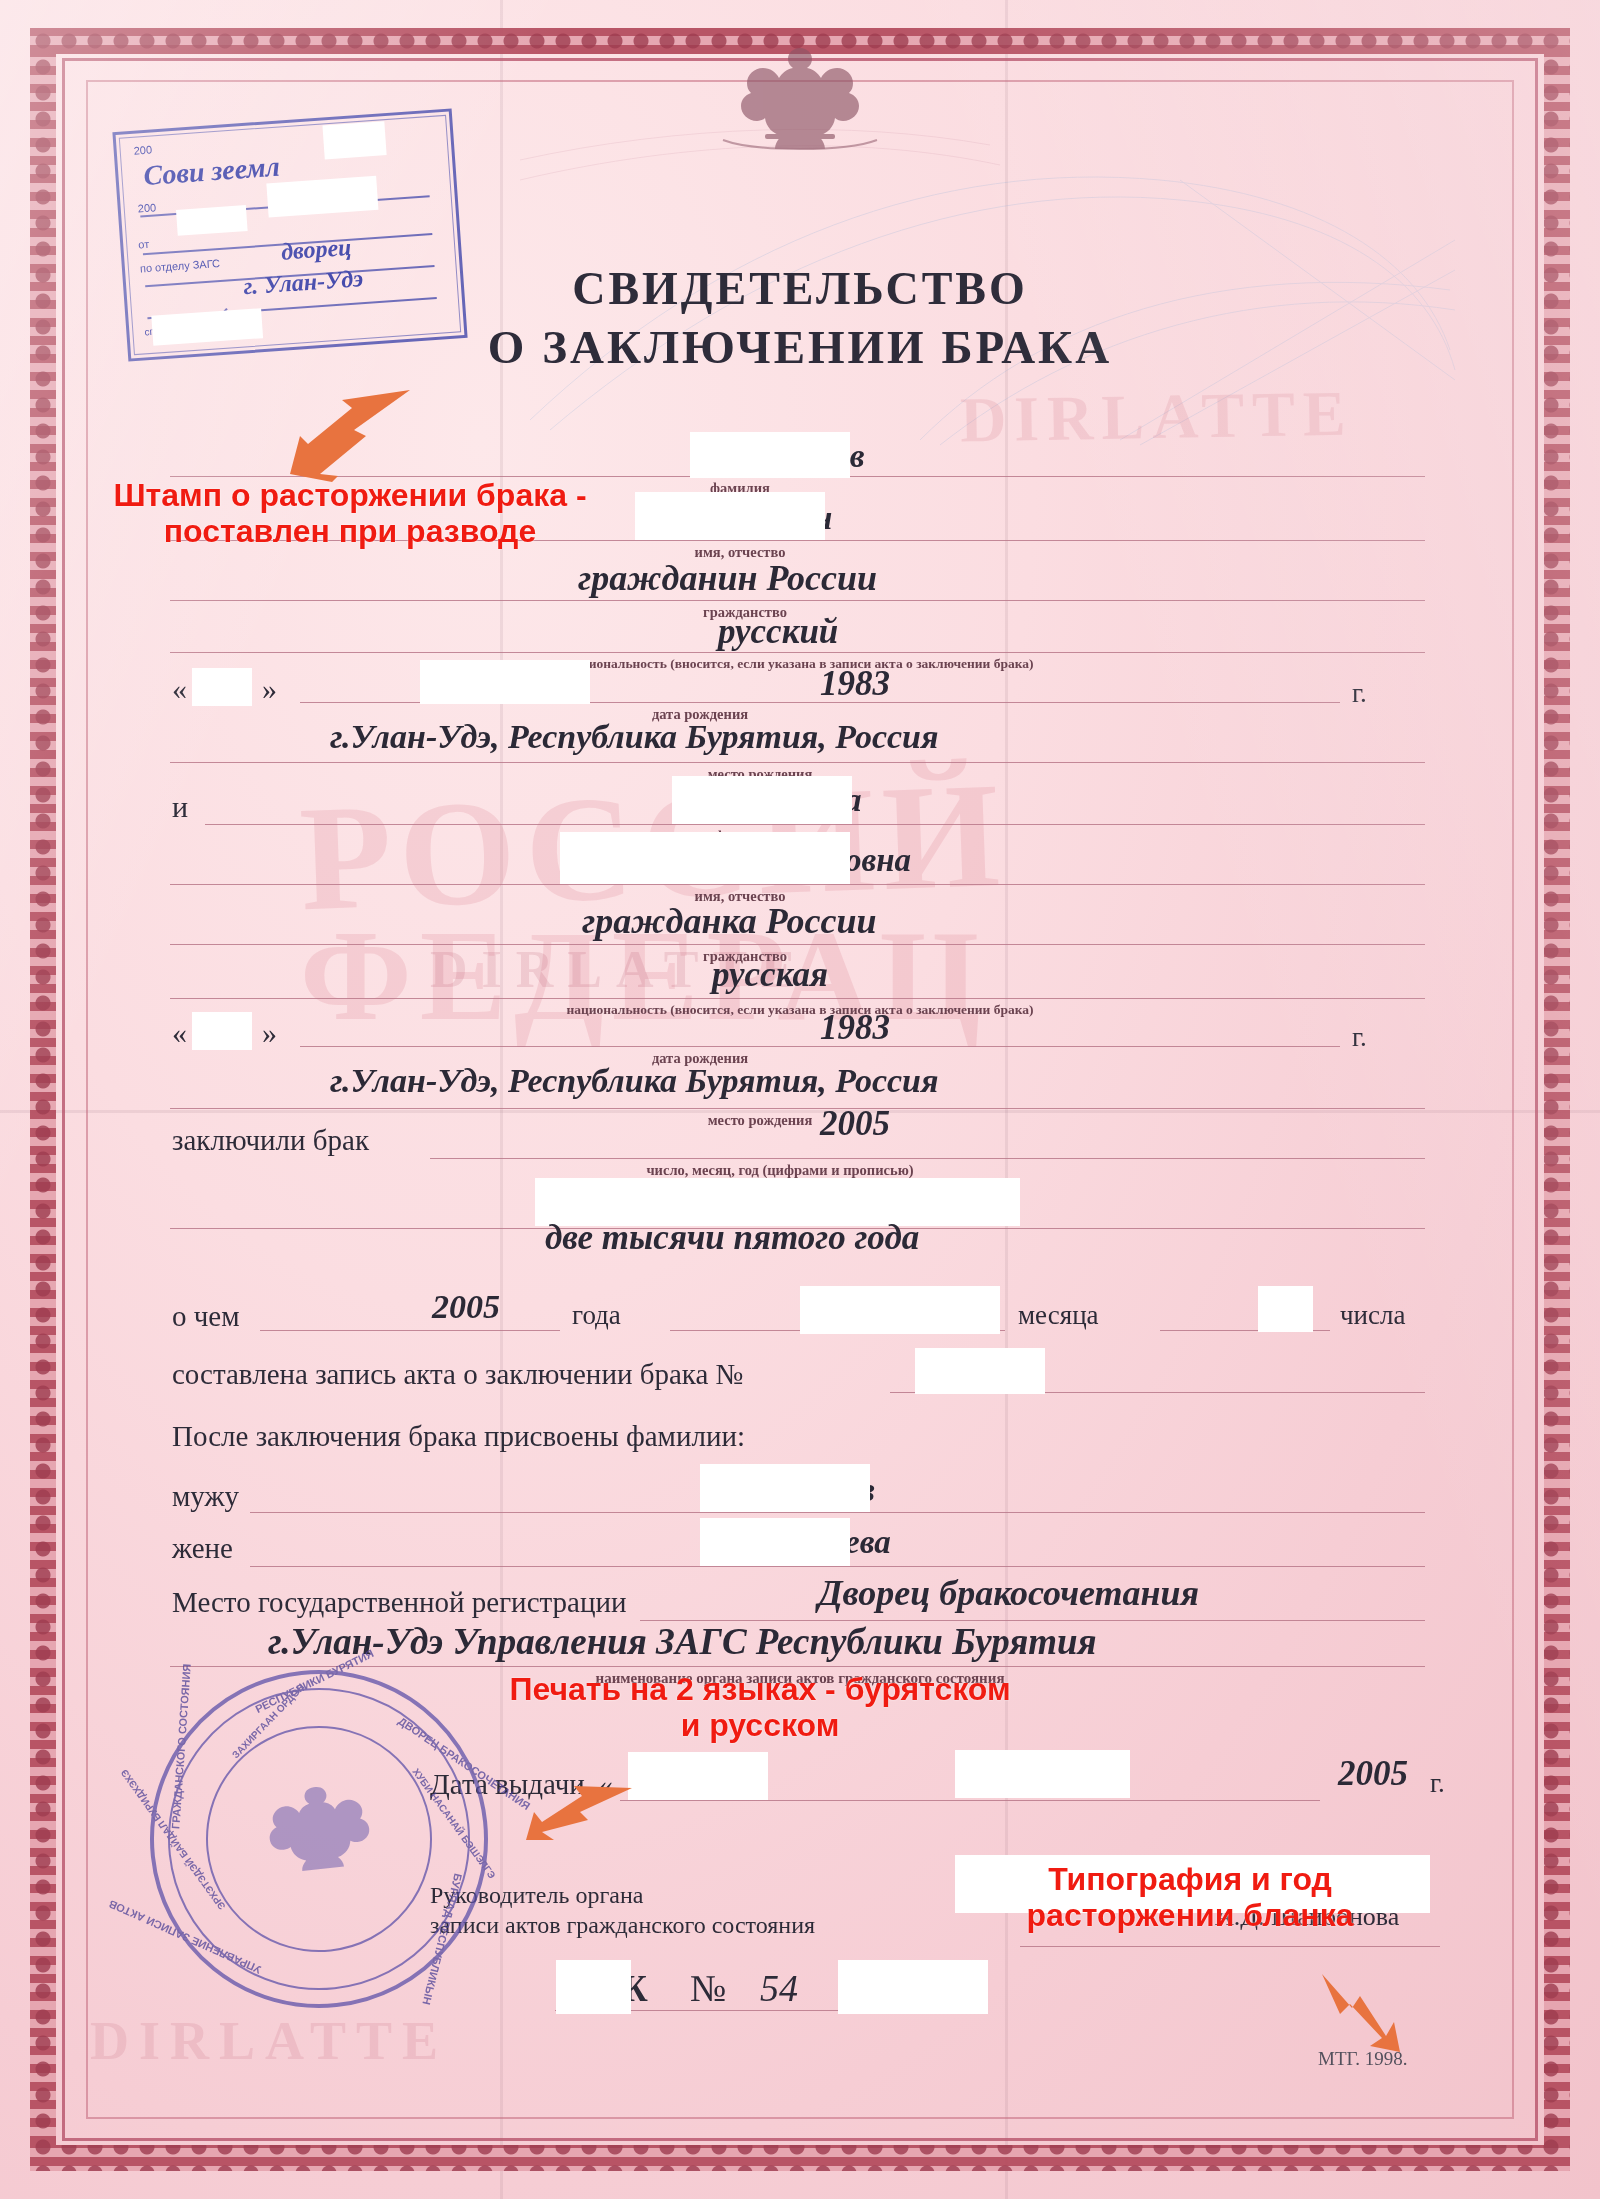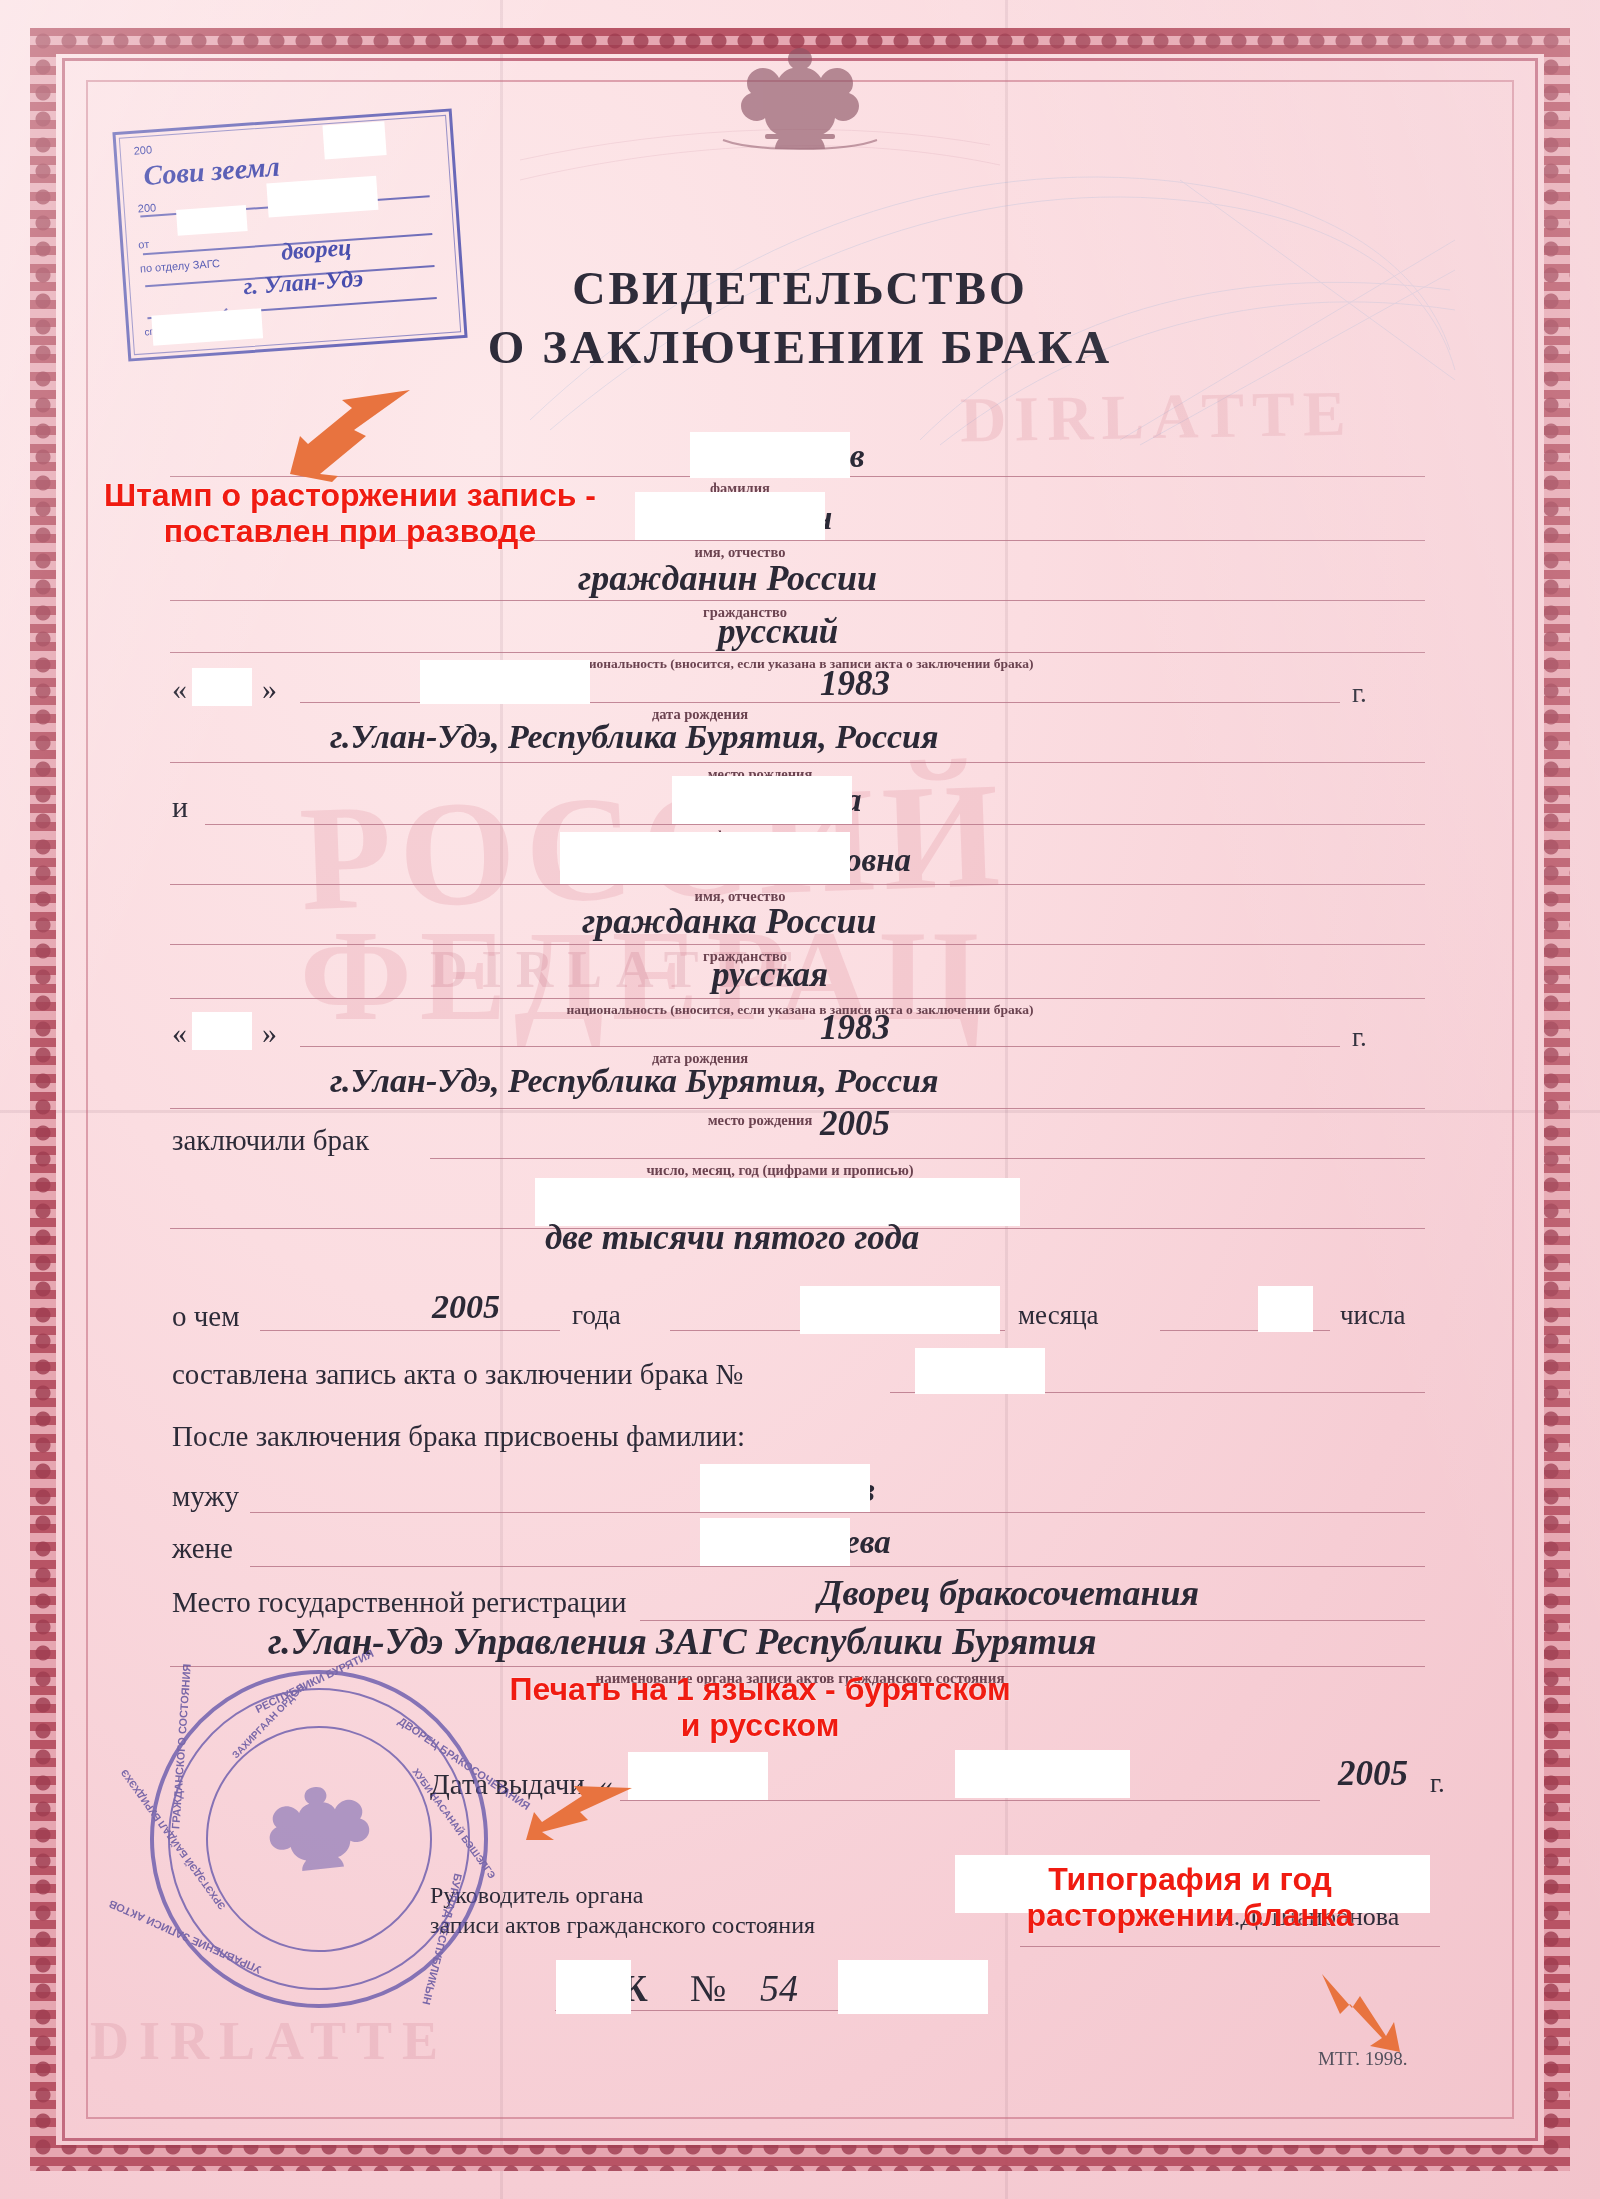--- a/index.html
+++ b/index.html
@@ -351,28 +351,28 @@
       <span style="transform:rotate(40deg) translate(0,-150px);">ДВОРЕЦ БРАКОСОЧЕТАНИЯ</span>
       <span style="transform:rotate(110deg) translate(0,-150px);">БУРЯАД РЕСПУБЛИКЫН</span>
       <span style="transform:rotate(-120deg) translate(0,-124px);font-size:10px;">ЭРХЭТЭДЭЙ БАЙДАЛ БУРИДХЭХЭ</span>
       <span style="transform:rotate(-40deg) translate(0,-124px);font-size:10px;">ЗАХИРГААН ОРДОН</span>
       <span style="transform:rotate(60deg) translate(0,-124px);font-size:10px;">ХУБИ НАСАНАЙ БЭШЭЛГЭ</span>
     </div>
   </div>
 
 </div>
 
-<div class="anno" style="left:70px;top:478px;width:560px;">Штамп о расторжении запись - поставлен при разводе</div>
+<div class="anno" style="left:70px;top:478px;width:560px;">Штамп о расторжении брака - поставлен при разводе</div>
 <svg class="arrow" style="left:280px;top:378px;width:140px;height:110px;" viewBox="0 0 140 110">
   <g fill="#e8733f">
     <path d="M130,12 L74,52 L86,58 L40,96 L58,98 L52,104 L10,96 L20,58 L28,66 L72,30 L62,22 Z"></path>
   </g>
 </svg>
 
-<div class="anno" style="left:500px;top:1672px;width:520px;">Печать на 1 языках - бурятском и русском</div>
+<div class="anno" style="left:500px;top:1672px;width:520px;">Печать на 2 языках - бурятском и русском</div>
 <svg class="arrow" style="left:520px;top:1778px;width:120px;height:80px;" viewBox="0 0 120 80">
   <g fill="#e8733f">
     <path d="M112,10 L60,34 L68,42 L22,54 L34,62 L6,62 L14,34 L22,44 L62,18 L54,8 Z"></path>
   </g>
 </svg>
 
 <div class="anno" style="left:940px;top:1862px;width:500px;">Типография и год расторжении бланка</div>
 <svg class="arrow" style="left:1300px;top:1968px;width:110px;height:90px;" viewBox="0 0 110 90">
   <g fill="#e8733f">
     <path d="M22,6 L52,40 L60,28 L86,68 L94,54 L100,84 L70,78 L82,70 L50,36 L40,46 Z"></path>

